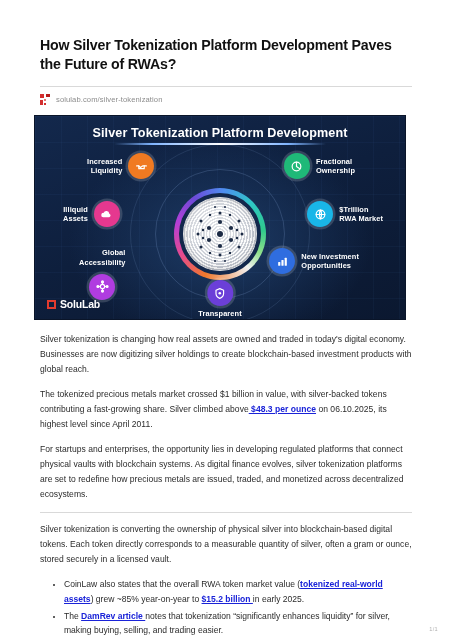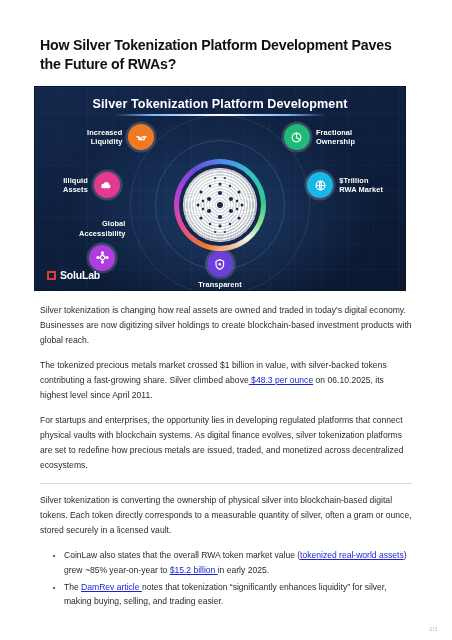--- a/index.html
+++ b/index.html
@@ -246,21 +246,21 @@
   p.copy {
     font-size: 8.55px;
     line-height: 1.72;
     color: #2b2b2b;
     margin: 0 0 11px 0;
     letter-spacing: 0.02px;
   }
   .lnk {
     color: #1a23d8;
     text-decoration: underline;
-    font-weight: normal;
+    font-weight: bold;
   }
 
   h2.section {
     font-size: 11.4px;
     font-weight: bold;
     color: #111111;
     margin: 14px 0 0 0;
     letter-spacing: -0.1px;
   }
   .rule {
@@ -290,20 +290,30 @@
     letter-spacing: 0.3px;
   }
 </style>
 </head>
 <body>
 
 <div class="page">
 
   <h1 class="doc-title">How Silver Tokenization Platform Development Paves the Future of RWAs?</h1>
 
+  <div class="source-row">
+    <span class="favicon">
+      <i></i>
+        <i></i>
+        <i></i>
+        <i></i>
+        <i></i>
+    </span>
+    <span class="source-url">solulab.com/silver-tokenization</span>
+  </div>
 
   <div class="banner">
 
     <div class="banner-title">Silver Tokenization Platform Development</div>
     <div class="banner-title-underline"></div>
 
     <div class="orbit o1"></div>
     <div class="orbit o2"></div>
 
     <div class="coin-wrap">
@@ -396,20 +406,31 @@
             <circle cx="12" cy="20.5" r="1.8" fill="#fff"></circle>
           <circle cx="3.5" cy="12" r="1.8" fill="#fff"></circle>
             <circle cx="20.5" cy="12" r="1.8" fill="#fff"></circle>
           <path d="M12 5.5V8M12 16v2.5M5.5 12H8M16 12h2.5"></path>
         </svg>
       </span>
       <span class="nlabel">Global
 Accessibility</span>
     </div>
 
+    <div class="node n6">
+      <span class="bubble" style="background:#2f6de0">
+        <svg viewBox="0 0 24 24" fill="#fff">
+          <rect x="4" y="13" width="4" height="7" rx="1"></rect>
+          <rect x="10" y="9" width="4" height="11" rx="1"></rect>
+          <rect x="16" y="5" width="4" height="15" rx="1"></rect>
+        </svg>
+      </span>
+      <span class="nlabel">New Investment
+Opportunities</span>
+    </div>
 
     <div class="node n7">
       <span class="bubble" style="background:#6b3fd8">
         <svg viewBox="0 0 24 24" fill="none" stroke="#fff" stroke-width="2.2" stroke-linejoin="round">
           <path d="M12 3l7 3v6c0 4.5-3 7.5-7 9-4-1.5-7-4.5-7-9V6z"></path>
           <circle cx="12" cy="11.5" r="2.4" fill="#fff" stroke="none"></circle>
         </svg>
       </span>
       <span class="nlabel">Transparent
 &amp; Secure</span>

